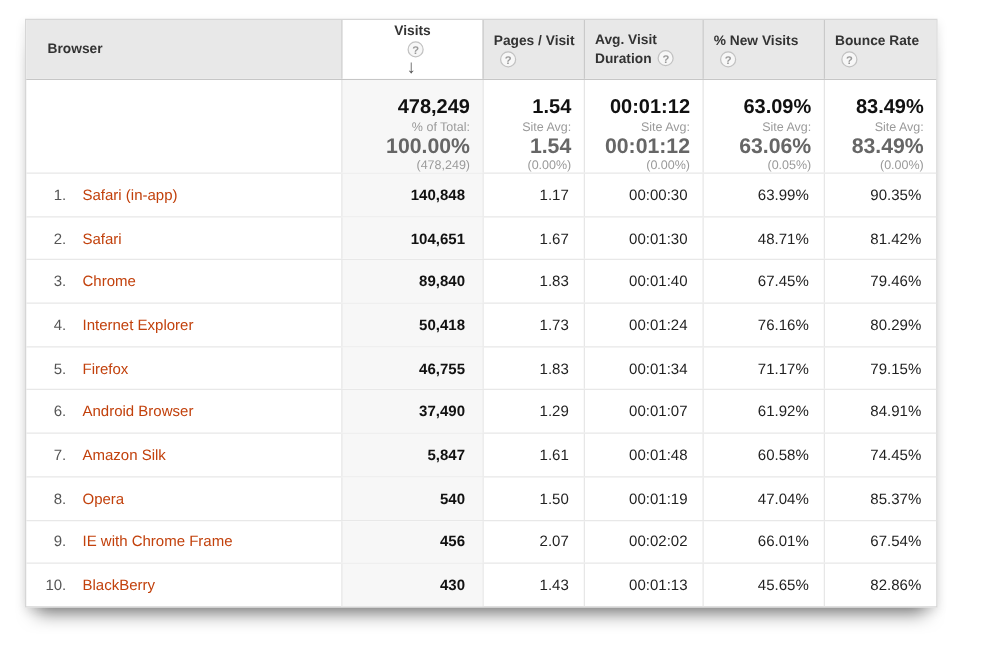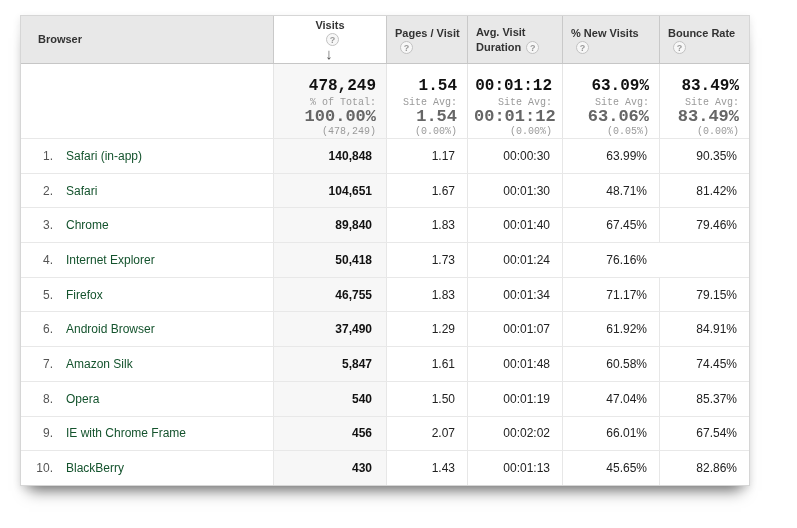--- a/index.html
+++ b/index.html
@@ -36,42 +36,42 @@
     display:inline-block; width:13px; height:13px; border-radius:50%;
     border:1px solid #c2c2c2; background:#f7f7f7; color:#999;
     font-size:9px; font-weight:bold; line-height:12px; text-align:center;
     margin-left:5px; vertical-align:middle; cursor:pointer; flex:none;
   }
 
   
   .srow { height:74px; }
   .scell {
     border-left:1px solid #e5e5e5; padding:13px 10px 0 6px;
-    text-align:right; overflow:hidden;font-family:Liberation Mono, monospace;
+    text-align:right; overflow:hidden;
   }
   .scell:first-child { border-left:none; }
   .scell.sorted-col { background:#f7f7f7; }
   .scell .big { font-size:16px; font-weight:bold; color:#111; line-height:18px; }
   .scell .sub { font-size:10px; color:#9a9a9a; line-height:13px; margin-top:1px; }
   .scell .sub strong { font-size:17px; color:#666; }
   .scell .sub .paren { font-size:10px; color:#9a9a9a;margin-left:10px; }
 
   
   .trow { height:34.7px; border-top:1px solid #e8e8e8; }
   .cell {
     border-left:1px solid #e7e7e7; overflow:hidden;
     display:flex; align-items:center;
     font-size:12px; color:#222;padding-left:30px;
   }
   .cell:first-child { border-left:none; }
   .num { justify-content:flex-end; padding-right:12px; }
   .num.visits { font-weight:bold; background:#f7f7f7; padding-right:14px; color:#111; }
   .browser-cell { padding-left:6px; }
   .rank { width:26px; text-align:right; color:#555; flex:none; }
-  .blink { color:#14532d; text-decoration:none; margin-left:13px; cursor:pointer; }
+  .blink { color:#c2410c; text-decoration:none; margin-left:13px; cursor:pointer; }
 </style>
 </head>
 <body>
 
 <div class="card">
 
   <div class="grid hrow">
     <div class="hcell">
       <span class="lbl">Browser</span>
     </div>
@@ -167,20 +167,21 @@
 
     <div class="grid trow">
       <div class="cell browser-cell">
         <span class="rank">4.</span>
         <a class="blink">Internet Explorer</a>
       </div>
       <div class="cell num visits">50,418</div>
       <div class="cell num">1.73</div>
       <div class="cell num">00:01:24</div>
       <div class="cell num">76.16%</div>
+      <div class="cell num">80.29%</div>
     </div>
 
     <div class="grid trow">
       <div class="cell browser-cell">
         <span class="rank">5.</span>
         <a class="blink">Firefox</a>
       </div>
       <div class="cell num visits">46,755</div>
       <div class="cell num">1.83</div>
       <div class="cell num">00:01:34</div>

